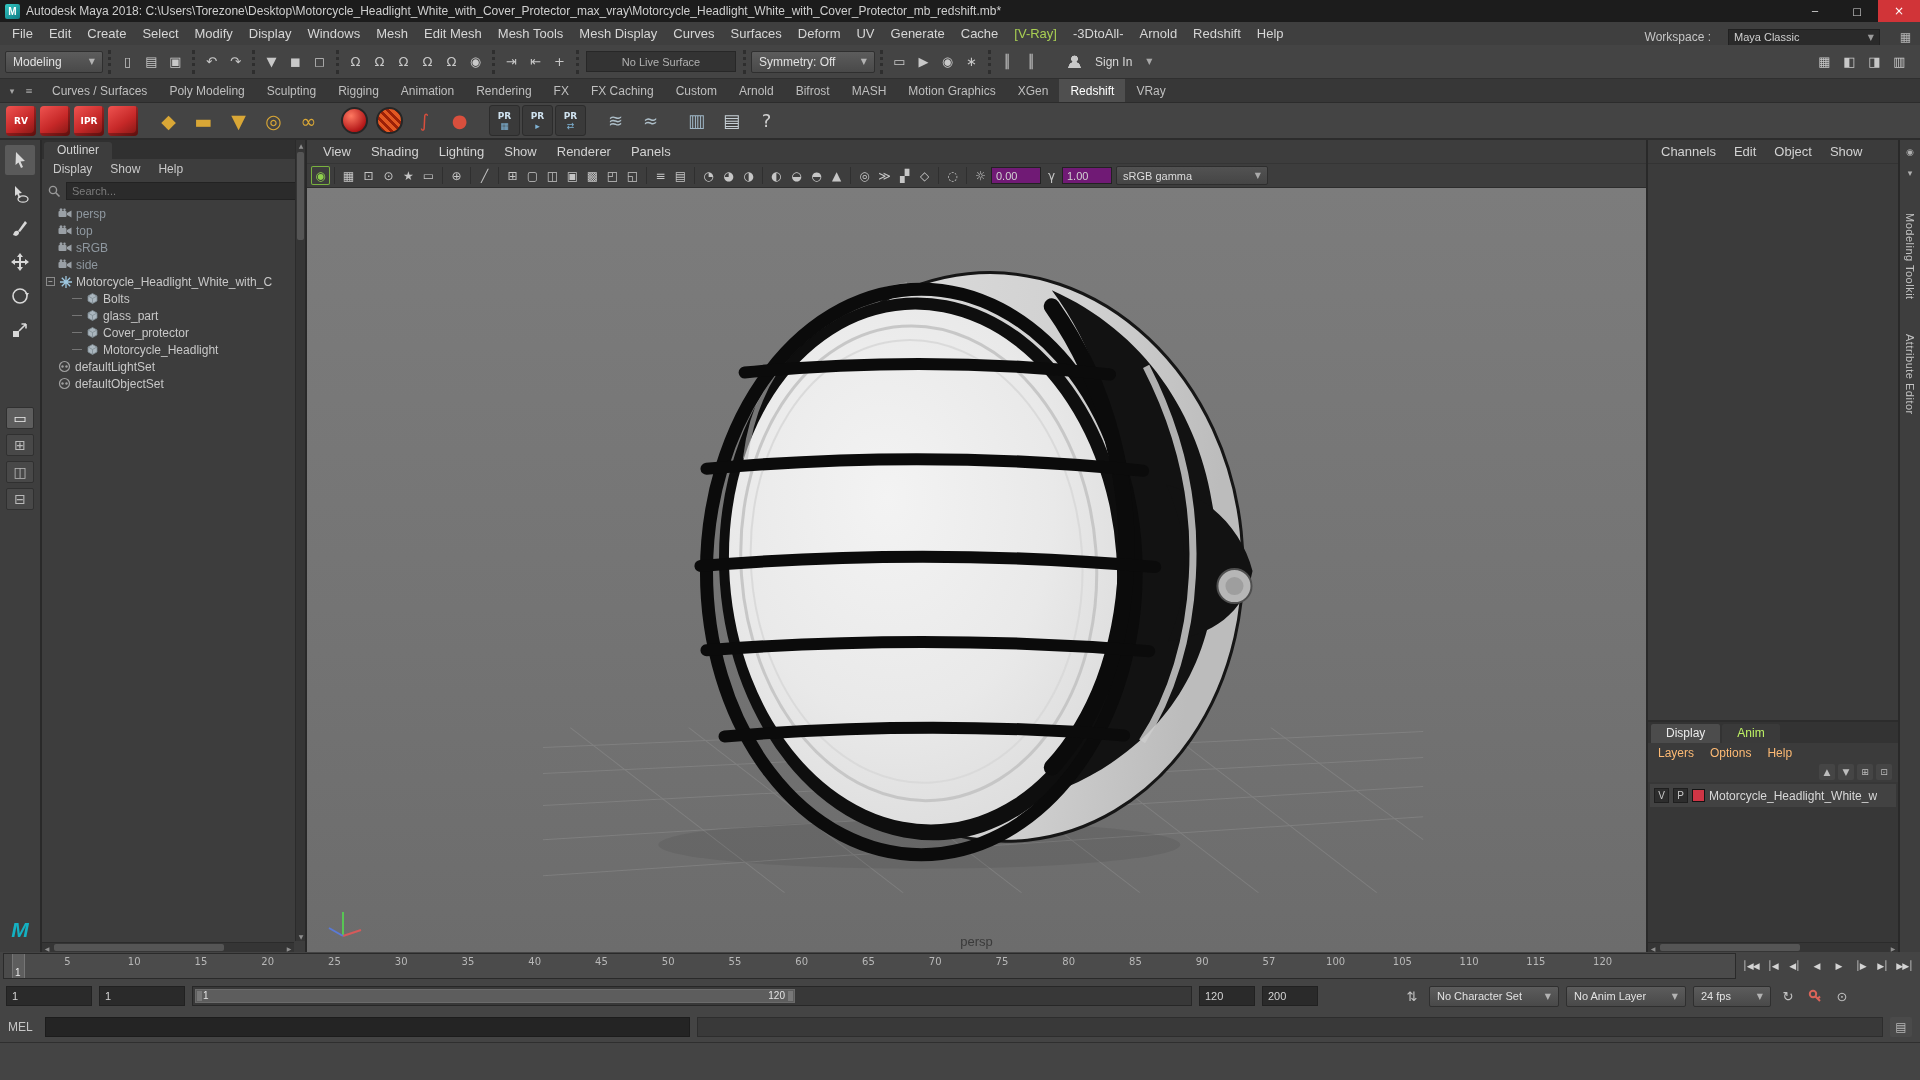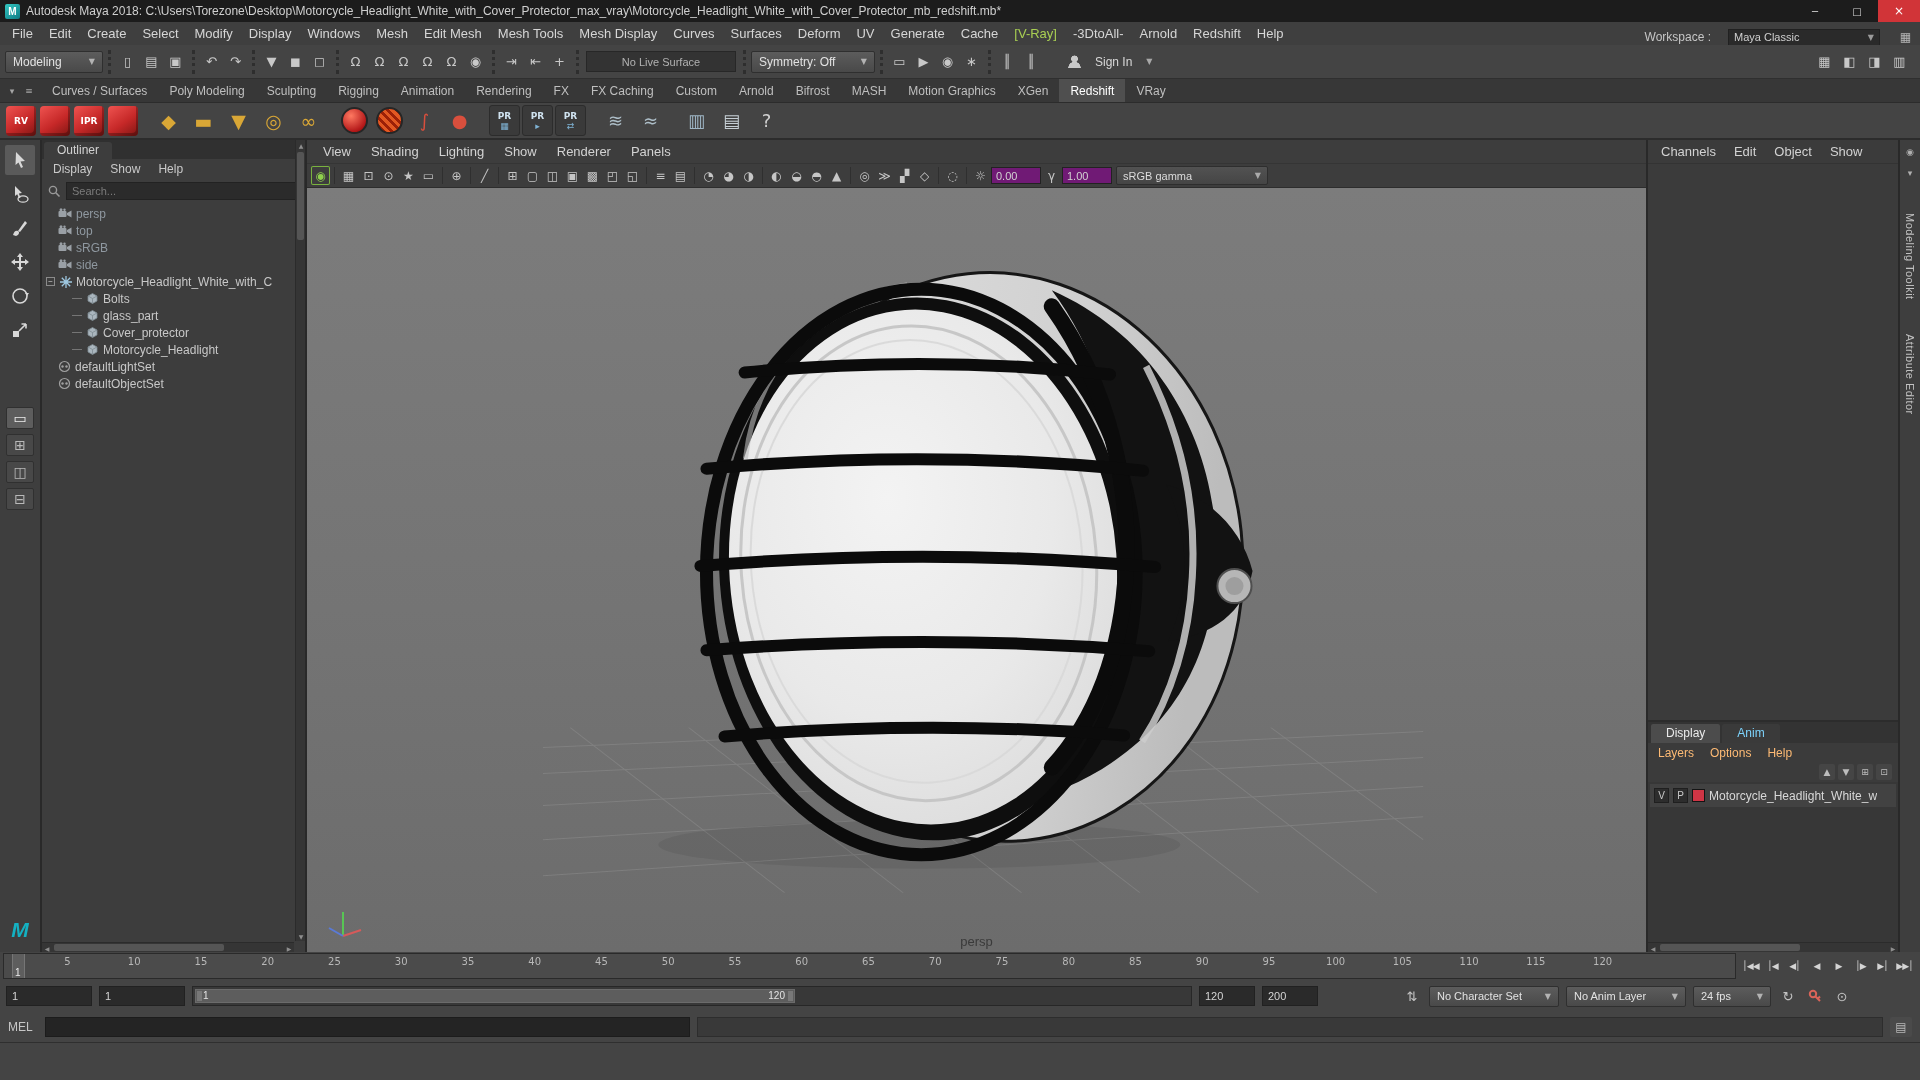--- a/index.html
+++ b/index.html
@@ -147,21 +147,21 @@
     color:#3a3a3a; font-size:13px; }
   .axis-gizmo { position:absolute; left:14px; bottom:8px; width:44px; height:44px; }
 
   
   .rightpanel { width:250px; background:#3b3b3b; display:flex; flex-direction:column; position:relative; }
   .cb-menus { height:23px; display:flex; align-items:center; padding-left:4px; }
   .cb-menu { padding:0 9px; font-size:13px; color:#d2d2d2; }
   .cb-body { flex:1; border-top:1px solid #333; background:#3b3b3b; }
   .layer-editor { height:232px; display:flex; flex-direction:column; border-top:2px solid #2c2c2c; }
   .le-tabs { height:21px; background:#333; display:flex; align-items:flex-end; padding-left:3px; gap:2px; }
-  .le-tab { height:19px; line-height:19px; padding:0 15px; font-size:12px; color:#7dd3fc;
+  .le-tab { height:19px; line-height:19px; padding:0 15px; font-size:12px; color:#bef264;
     background:#3a3a3a; border-radius:2px 2px 0 0; }
   .le-tab.active { background:#4c4c4c; color:#ebebeb; }
   .le-menus { height:19px; display:flex; align-items:center; padding-left:2px; }
   .le-menu { padding:0 8px; font-size:12px; color:#fdba74; }
   .le-toolbar { height:20px; display:flex; justify-content:flex-end; align-items:center; gap:3px; padding-right:6px; }
   .le-icon { width:16px; height:16px; display:flex; align-items:center; justify-content:center;
     font-size:9px; color:#bdbdbd; background:#454545; border-radius:2px; font-family:"DejaVu Sans",sans-serif; }
   .le-list { flex:1; background:#373737; padding:2px; }
   .layer-row { height:23px; background:#424242; display:flex; align-items:center; gap:4px; padding:0 4px; }
   .lr-box { width:15px; height:15px; background:#2d2d2d; border:1px solid #1f1f1f; color:#c9c9c9;
@@ -790,21 +790,21 @@
         <span class="tick" data-name="time-tick" style="left: 597.4px;">45</span>
         <span class="tick" data-name="time-tick" style="left: 664.15px;">50</span>
         <span class="tick" data-name="time-tick" style="left: 730.9px;">55</span>
         <span class="tick" data-name="time-tick" style="left: 797.65px;">60</span>
         <span class="tick" data-name="time-tick" style="left: 864.4px;">65</span>
         <span class="tick" data-name="time-tick" style="left: 931.15px;">70</span>
         <span class="tick" data-name="time-tick" style="left: 997.9px;">75</span>
         <span class="tick" data-name="time-tick" style="left: 1064.65px;">80</span>
         <span class="tick" data-name="time-tick" style="left: 1131.4px;">85</span>
         <span class="tick" data-name="time-tick" style="left: 1198.15px;">90</span>
-        <span class="tick" data-name="time-tick" style="left: 1264.9px;">95</span>
+        <span class="tick" data-name="time-tick" style="left: 1264.9px;">57</span>
         <span class="tick" data-name="time-tick" style="left: 1331.65px;">100</span>
         <span class="tick" data-name="time-tick" style="left: 1398.4px;">105</span>
         <span class="tick" data-name="time-tick" style="left: 1465.15px;">110</span>
         <span class="tick" data-name="time-tick" style="left: 1531.9px;">115</span>
         <span class="tick" data-name="time-tick" style="left: 1598.65px;">120</span>
       </div>
     <div class="transport" data-name="transport-controls">
         <div class="transport-btn" data-name="go-to-start-button">│◀◀</div>
         <div class="transport-btn" data-name="step-back-key-button">│◀</div>
         <div class="transport-btn" data-name="step-back-frame-button">◀│</div>

